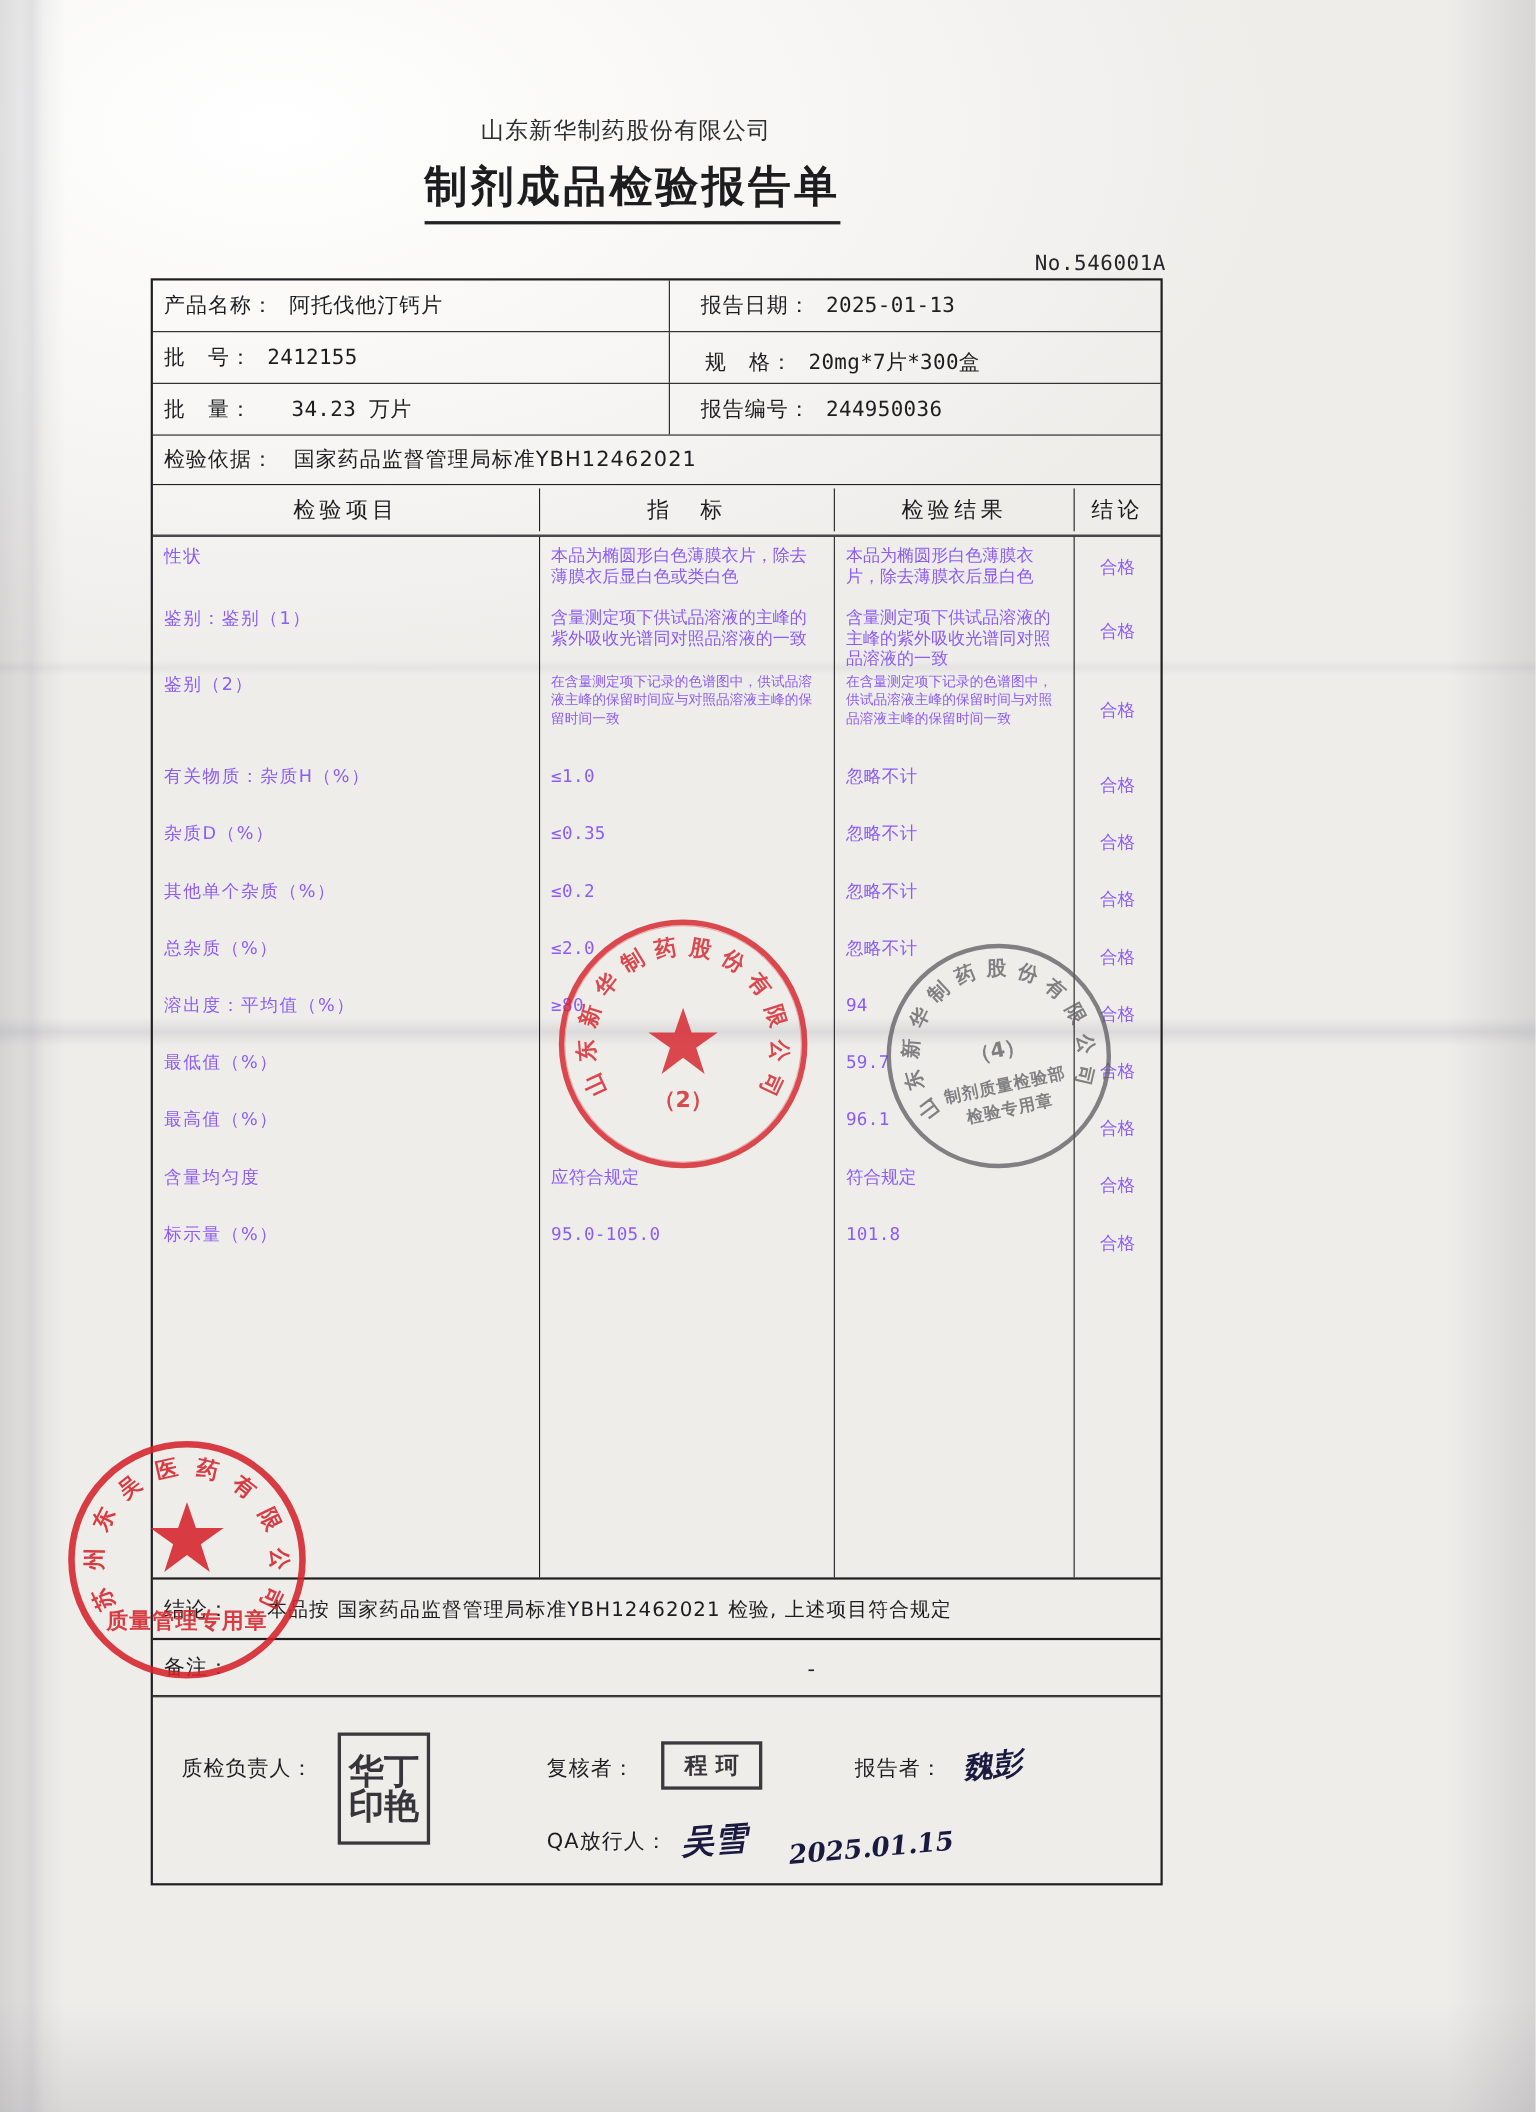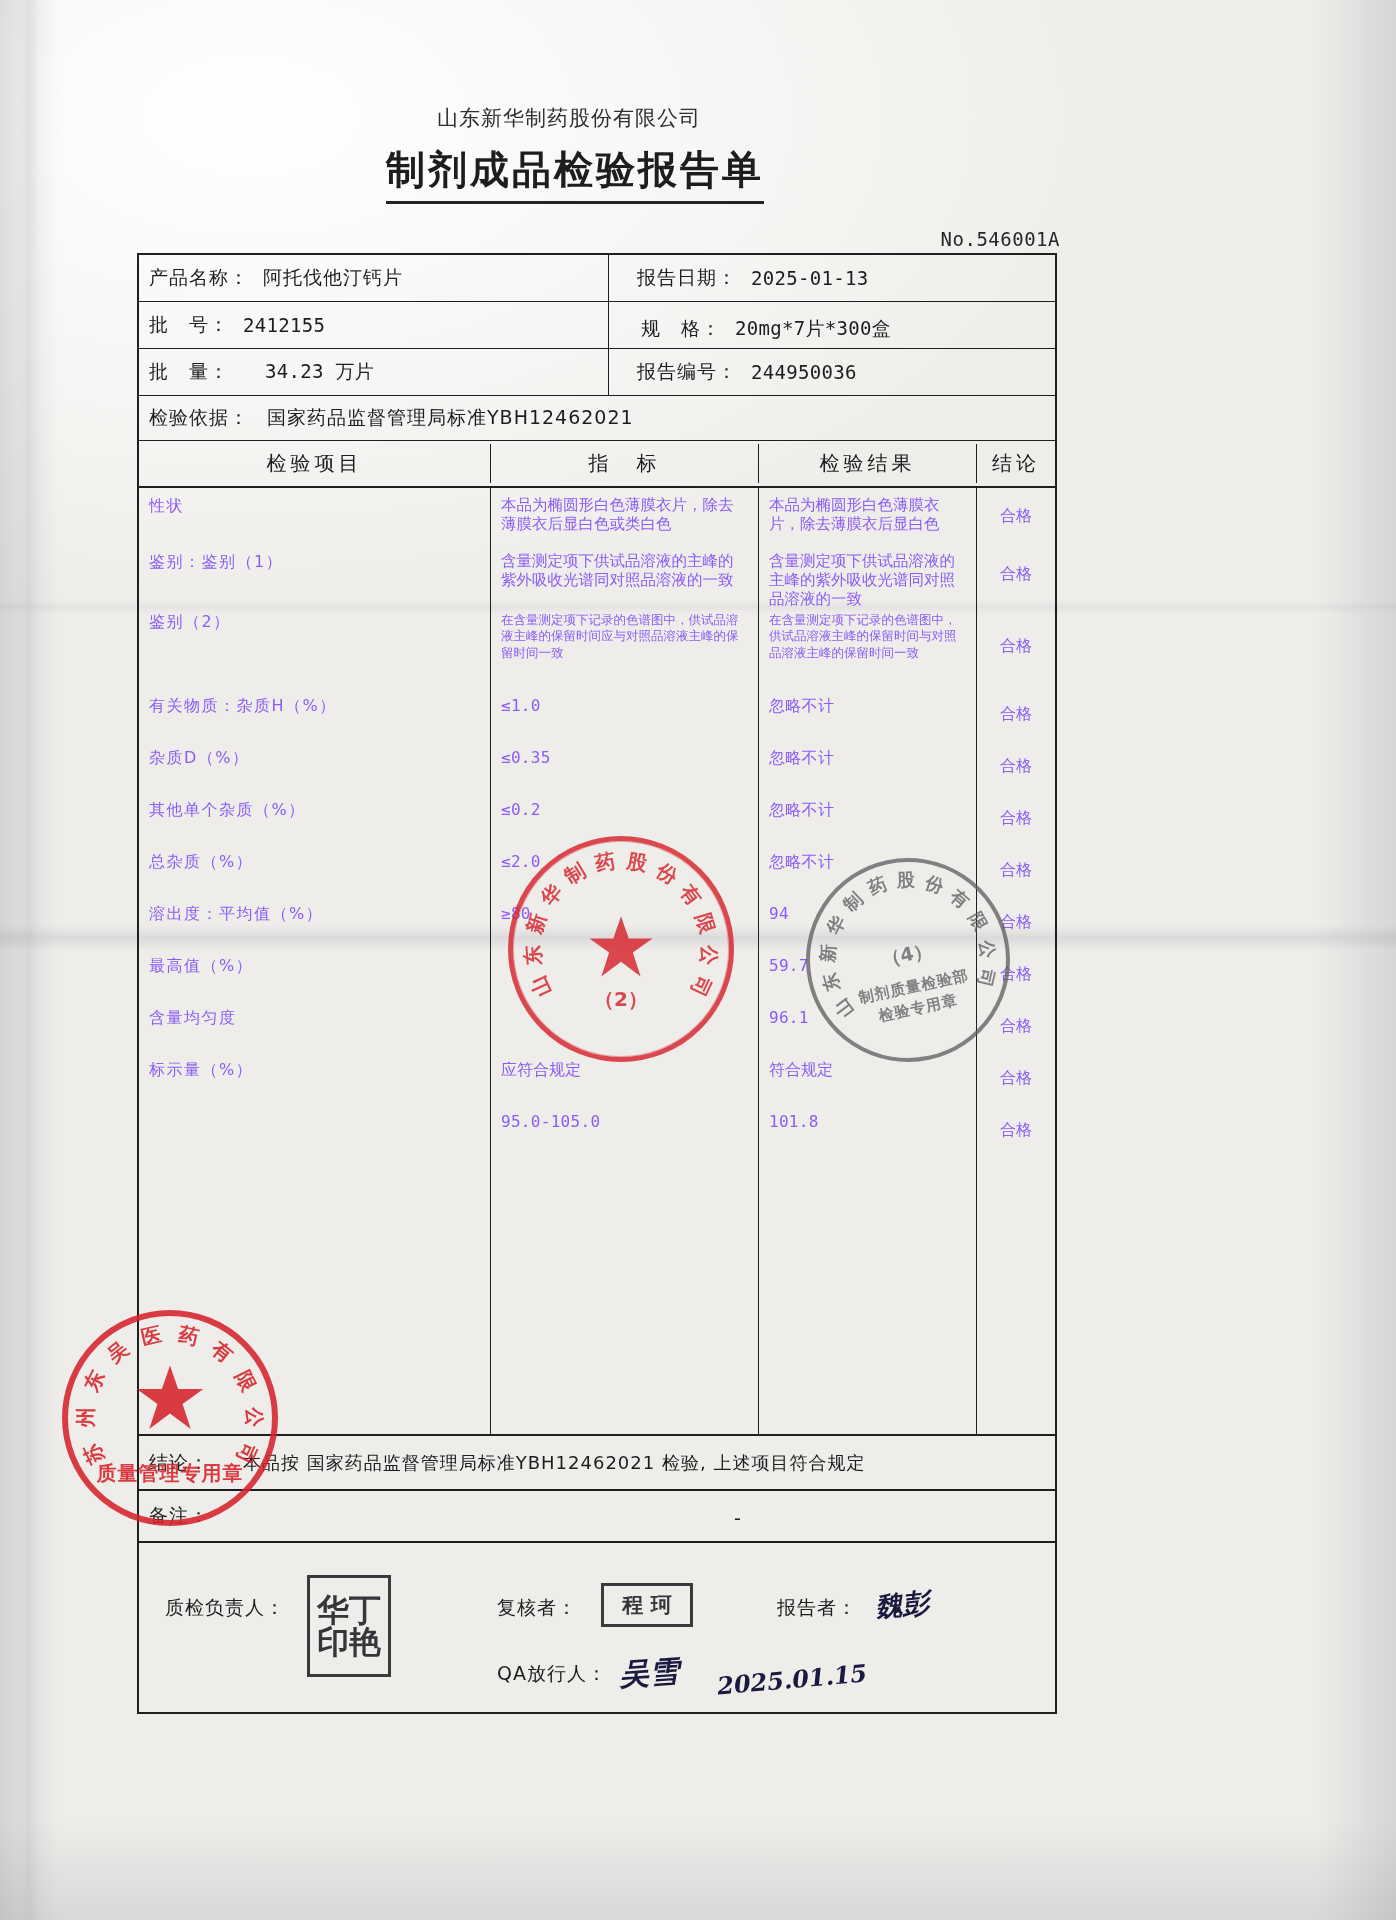--- a/index.html
+++ b/index.html
@@ -185,20 +185,21 @@
       <div class="bodyframe">
         <div class="colA" id="colA">
             <div class="ln item " style="height: 56px;">性状</div>
             <div class="ln item " style="height: 60px;">鉴别：鉴别（1）</div>
             <div class="ln item ind-2" style="height: 84px;">鉴别（2）</div>
             <div class="ln item " style="height: 52px;">有关物质：杂质H（%）</div>
             <div class="ln item ind-2" style="height: 52px;">杂质D（%）</div>
             <div class="ln item ind-2" style="height: 52px;">其他单个杂质（%）</div>
             <div class="ln item ind-3" style="height: 52px;">总杂质（%）</div>
             <div class="ln item " style="height: 52px;">溶出度：平均值（%）</div>
+            <div class="ln item ind-2" style="height: 52px;">最低值（%）</div>
             <div class="ln item ind-2" style="height: 52px;">最高值（%）</div>
             <div class="ln item " style="height: 52px;">含量均匀度</div>
             <div class="ln item " style="height: 52px;">标示量（%）</div>
             <div style="height: 278px;"></div>
           </div>
         <div class="colB" id="colB">
             <div class="ln spec small " style="height: 56px;">本品为椭圆形白色薄膜衣片，除去薄膜衣后显白色或类白色</div>
             <div class="ln spec small " style="height: 60px;">含量测定项下供试品溶液的主峰的紫外吸收光谱同对照品溶液的一致</div>
             <div class="ln spec tiny " style="height: 84px;">在含量测定项下记录的色谱图中，供试品溶液主峰的保留时间应与对照品溶液主峰的保留时间一致</div>
             <div class="ln spec  num" style="height: 52px;">≤1.0</div>

